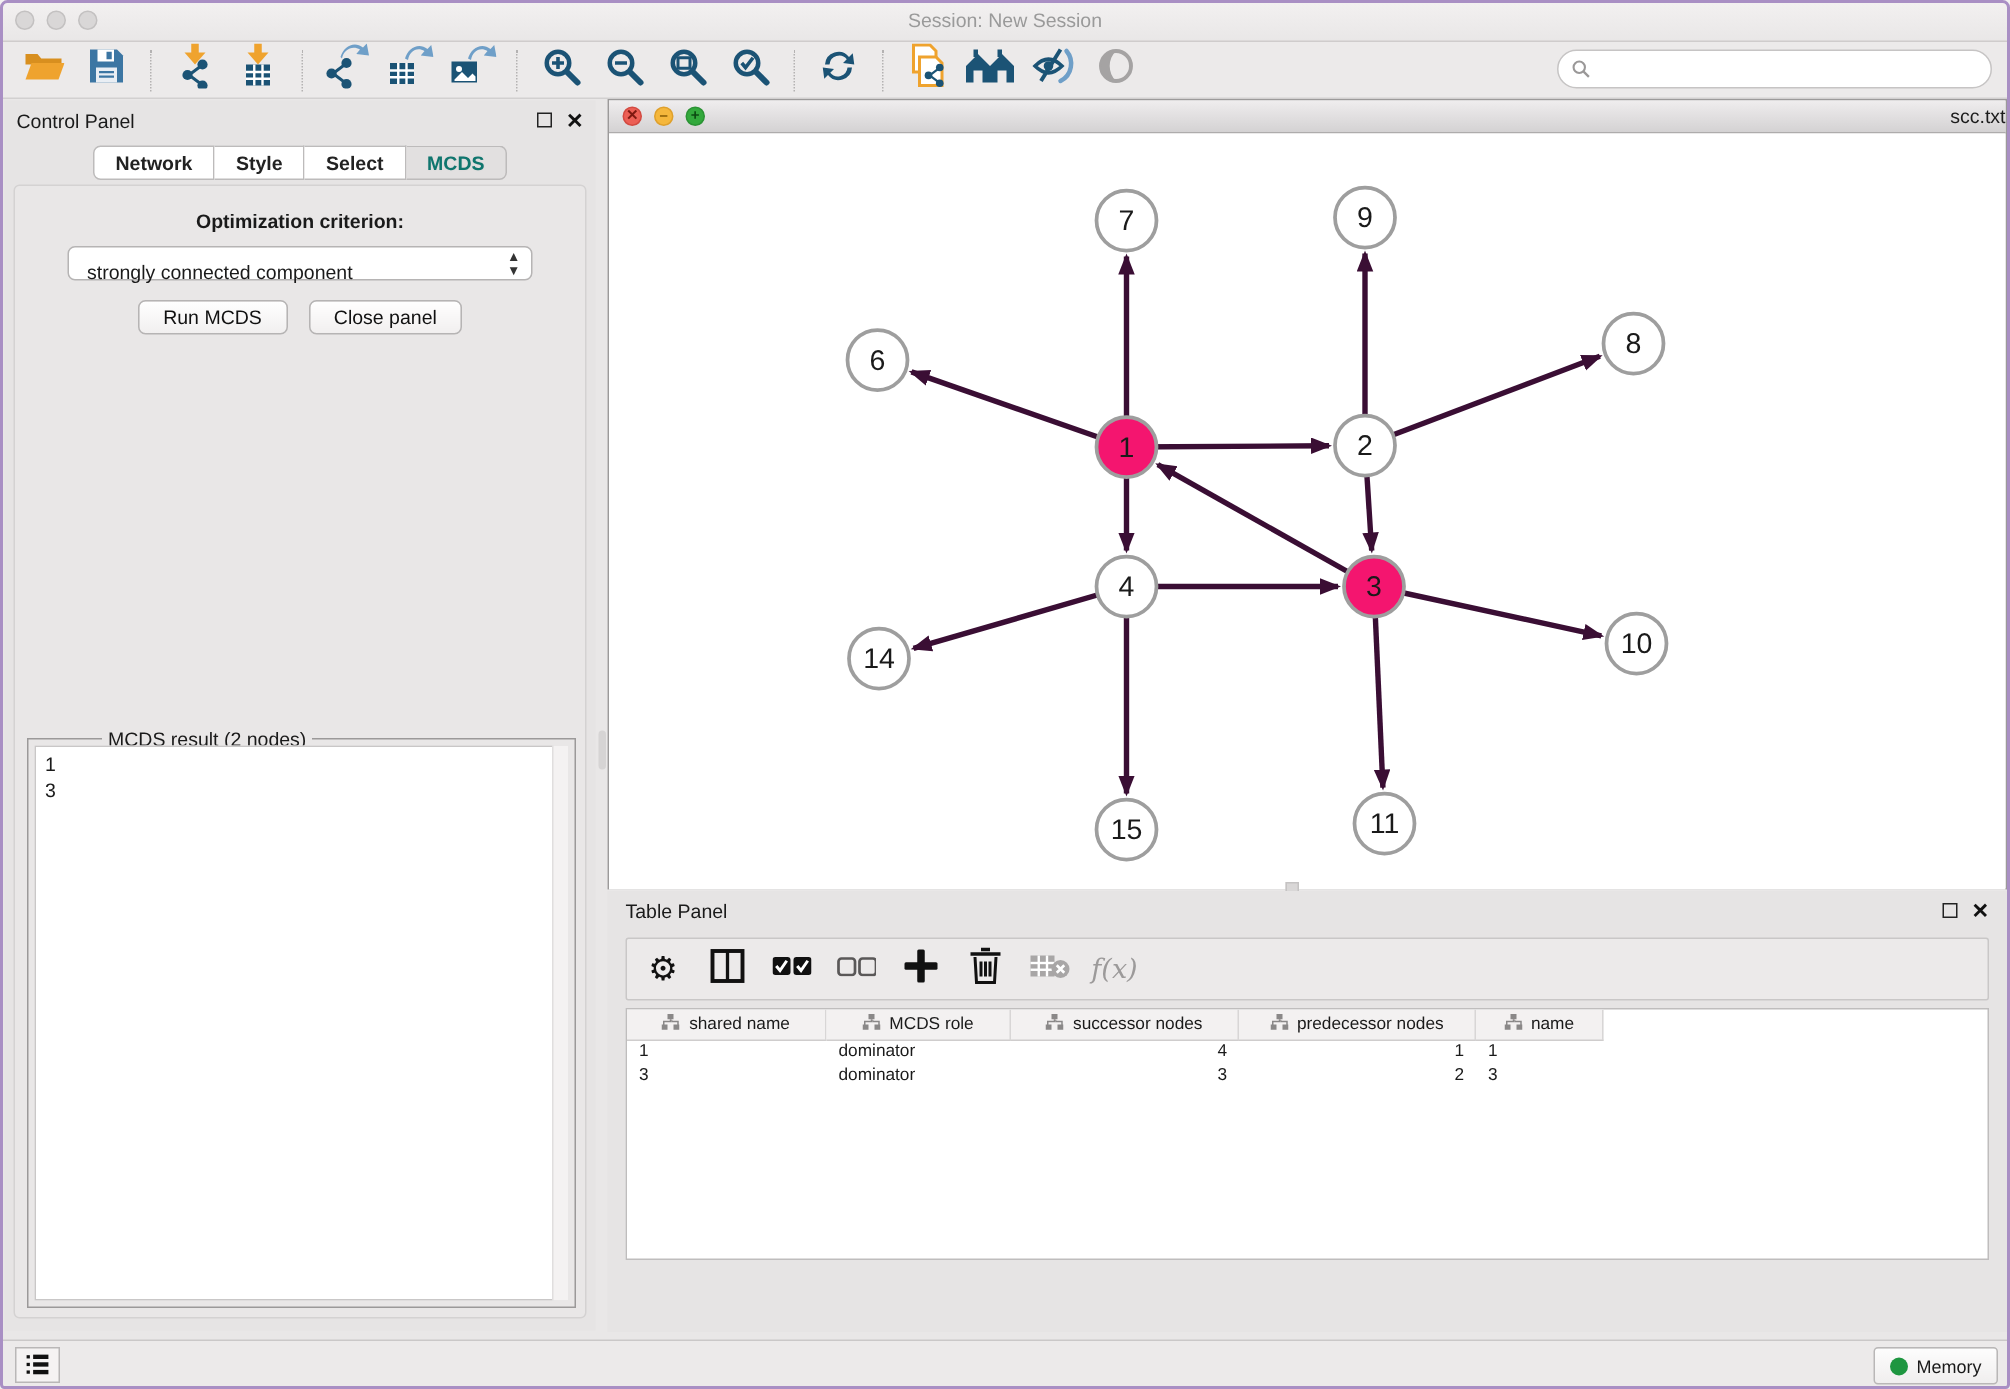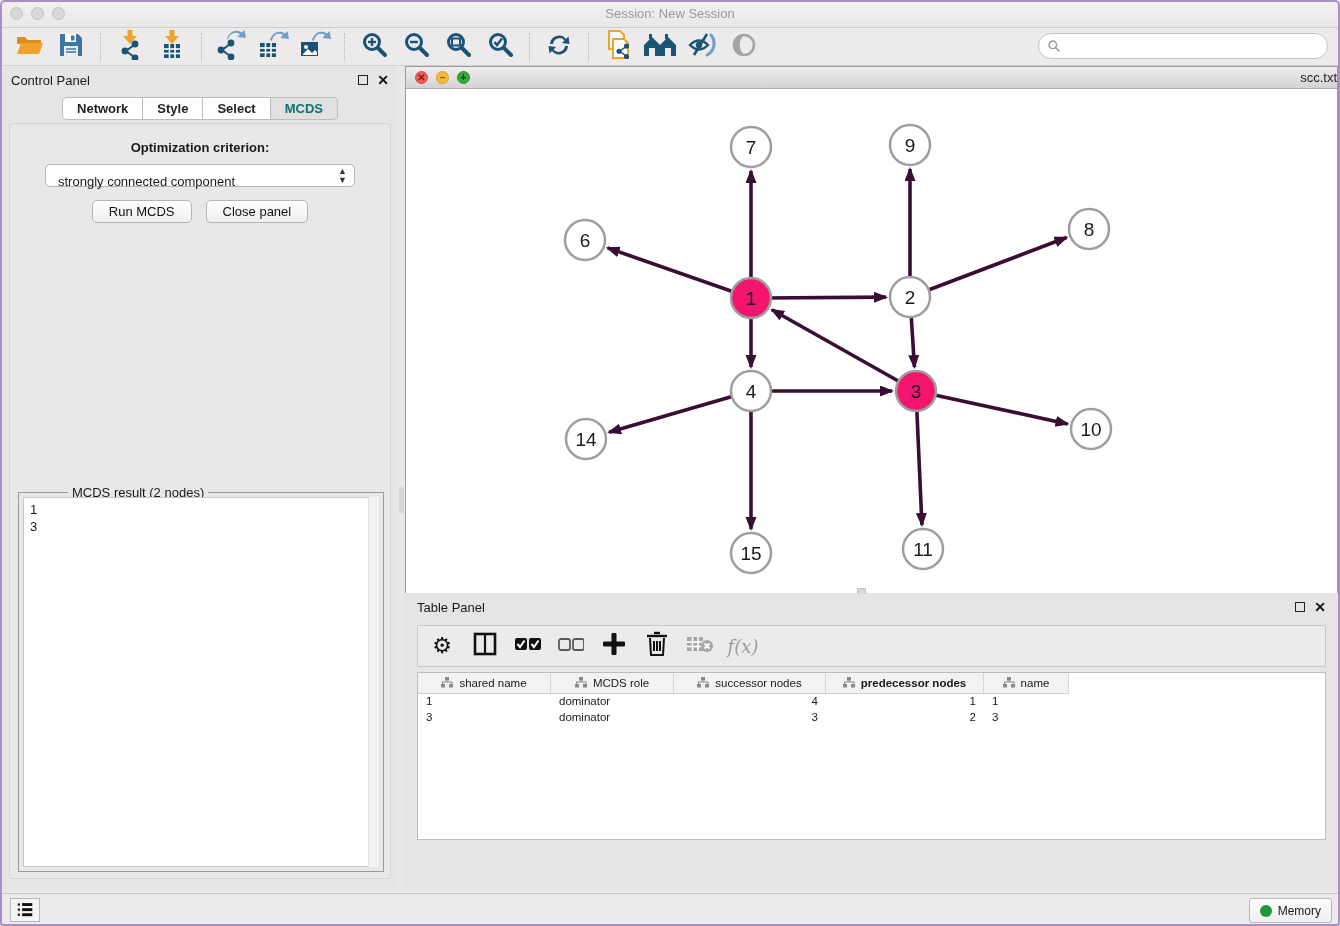--- a/index.html
+++ b/index.html
@@ -543,21 +543,21 @@
               <g fill="#8a8888">
                 <rect x="4" y="0" width="4" height="3.5"></rect>
                 <rect x="0" y="7" width="4" height="3.5"></rect>
                 <rect x="8" y="7" width="4" height="3.5"></rect>
                 <path d="M5.5 3.5 h1 v2 h-4.5 v2 h-1 v-3 h4.5 z"></path>
                 <path d="M6.5 3.5 v2 h4 v2 h1 v-3 h-4 z"></path>
               </g>
             </svg></span>
           <span>successor nodes</span>
         </div>
-        <div class="th-cell" style="width: 158px; font-weight: bold;">
+        <div class="th-cell" style="width: 158px;">
           <span><svg width="12" height="11" viewBox="0 0 12 11">
               <g fill="#8a8888">
                 <rect x="4" y="0" width="4" height="3.5"></rect>
                 <rect x="0" y="7" width="4" height="3.5"></rect>
                 <rect x="8" y="7" width="4" height="3.5"></rect>
                 <path d="M5.5 3.5 h1 v2 h-4.5 v2 h-1 v-3 h4.5 z"></path>
                 <path d="M6.5 3.5 v2 h4 v2 h1 v-3 h-4 z"></path>
               </g>
             </svg></span>
           <span>predecessor nodes</span>

